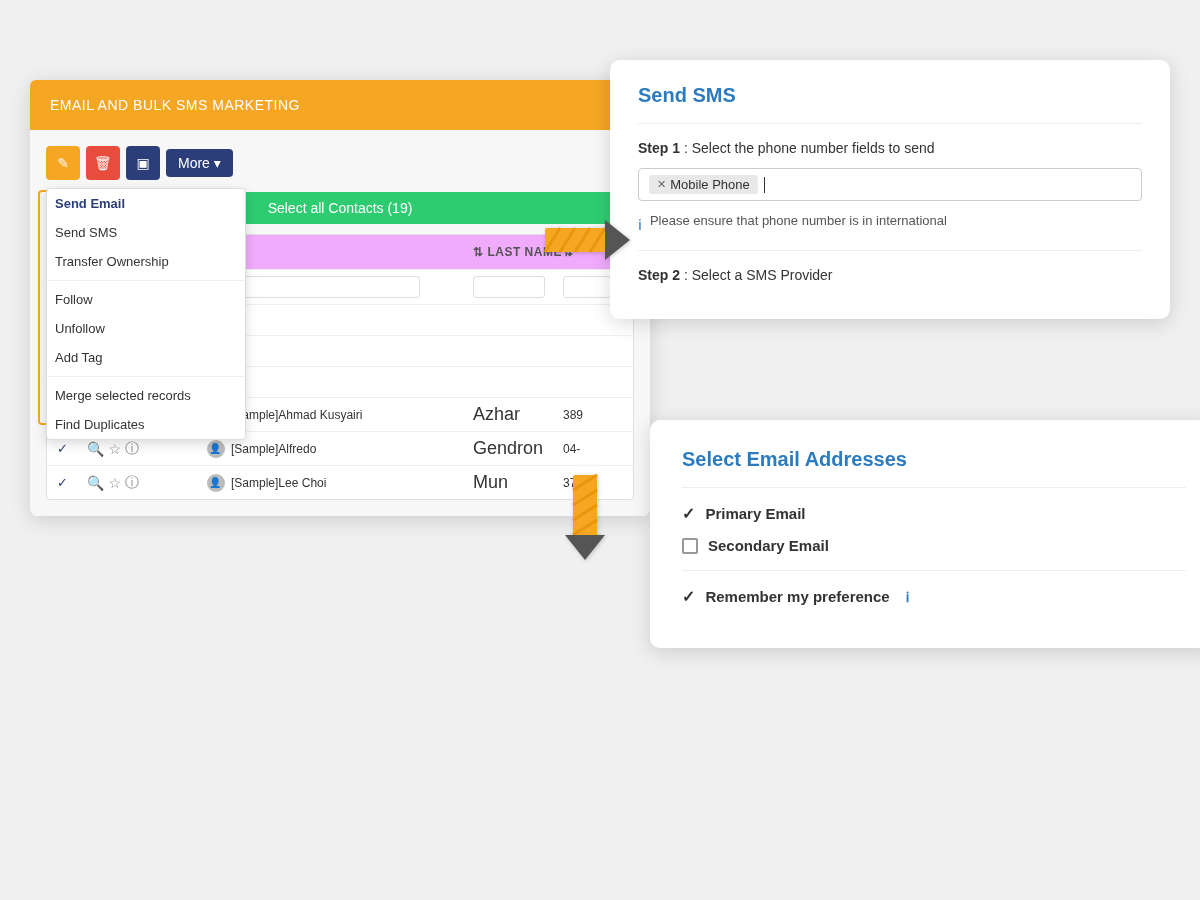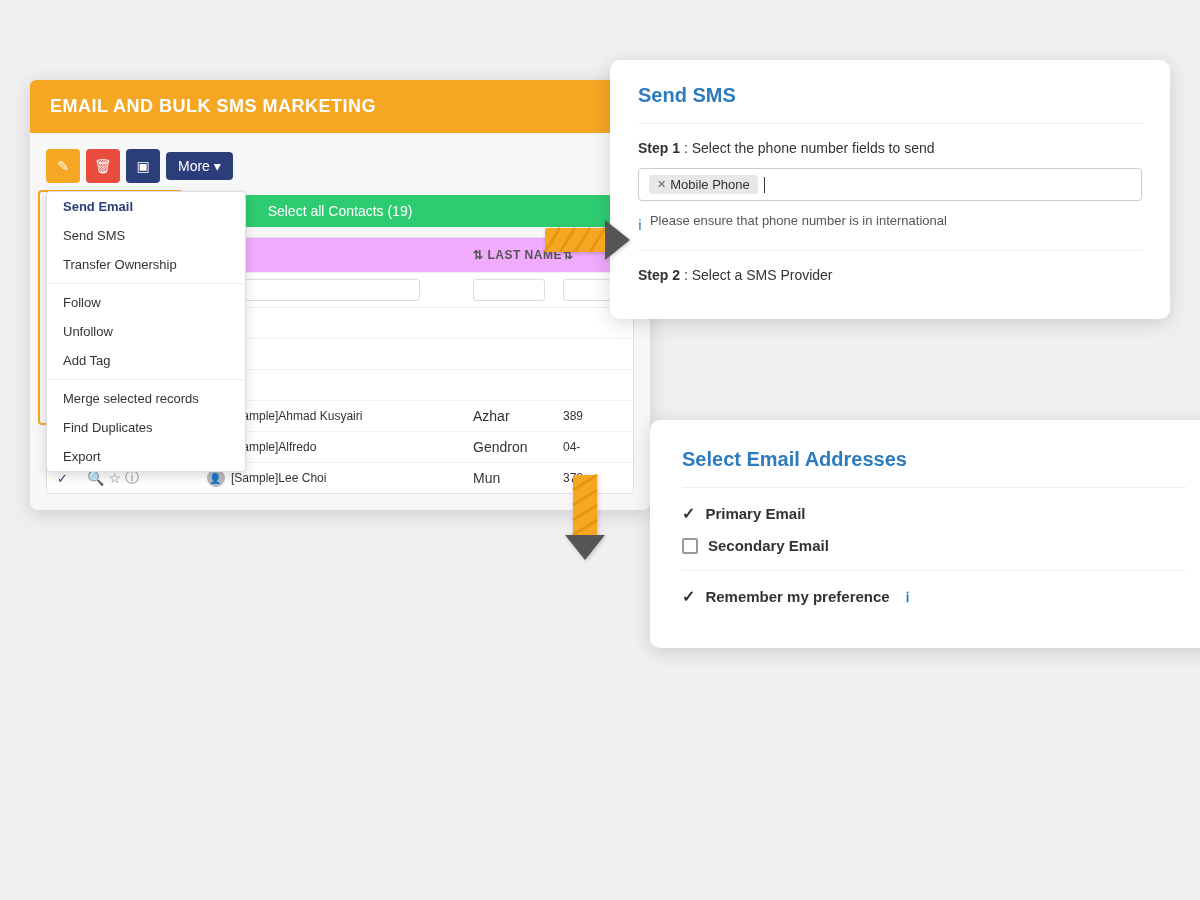--- a/index.html
+++ b/index.html
@@ -25,22 +25,22 @@
       z-index: 2;
     }
 
     .orange-banner {
       background: #F5A623;
       padding: 16px 20px;
       border-radius: 6px 6px 0 0;
     }
     .orange-banner-text {
       color: #fff;
-      font-size: 18px;
-      font-weight: 700;
+      font-size: 14px;
+      font-weight: 400;
       letter-spacing: 0.5px;
     }
 
     .crm-body {
       padding: 16px;
       background: #f7f7f7;
       border-radius: 0 0 8px 8px;
     }
 
     .toolbar {
@@ -81,21 +81,21 @@
       left: 0;
       top: 42px;
       background: #fff;
       border: 1px solid #ddd;
       border-radius: 4px;
       box-shadow: 0 4px 12px rgba(0,0,0,0.15);
       z-index: 100;
       min-width: 200px;
     }
     .dropdown-item {
-      padding: 7px 16px;
+      padding: 7px 8px;
       font-size: 13px;
       color: #333;
       cursor: pointer;
       white-space: nowrap;
     }
     .dropdown-item.active { color: #2C3E7A; font-weight: 600; }
     .dropdown-divider { height: 1px; background: #eee; margin: 4px 0; }
 
     .select-all-btn {
       background: #2ECC71;
@@ -188,21 +188,21 @@
       height: 18px;
       background: #bbb;
       border-radius: 50%;
       display: flex; align-items: center; justify-content: center;
       color: #fff;
       font-size: 10px;
     }
 
     .row-lastname {
       width: 90px;
-      font-size: 14px;
+      font-size: 18px;
       color: #333;
     }
     .row-num {
       width: 60px;
       font-size: 12px;
       color: #333;
     }
 
     
     .highlight-box {
@@ -362,21 +362,20 @@
         <div class="dropdown-item active">Send Email</div>
         <div class="dropdown-item">Send SMS</div>
         <div class="dropdown-item">Transfer Ownership</div>
         <div class="dropdown-divider"></div>
         <div class="dropdown-item">Follow</div>
         <div class="dropdown-item">Unfollow</div>
         <div class="dropdown-item">Add Tag</div>
         <div class="dropdown-divider"></div>
         <div class="dropdown-item">Merge selected records</div>
         <div class="dropdown-item">Find Duplicates</div>
-        <div class="dropdown-item">Export</div>
       </div>
     </div>
 
     <button class="select-all-btn">Select all Contacts (19)</button>
 
     <div class="table-area">
 
       <div class="table-header-row">
         <div class="check-col">
           <span style="color:#2C3E7A; font-size:14px;">✓</span>

